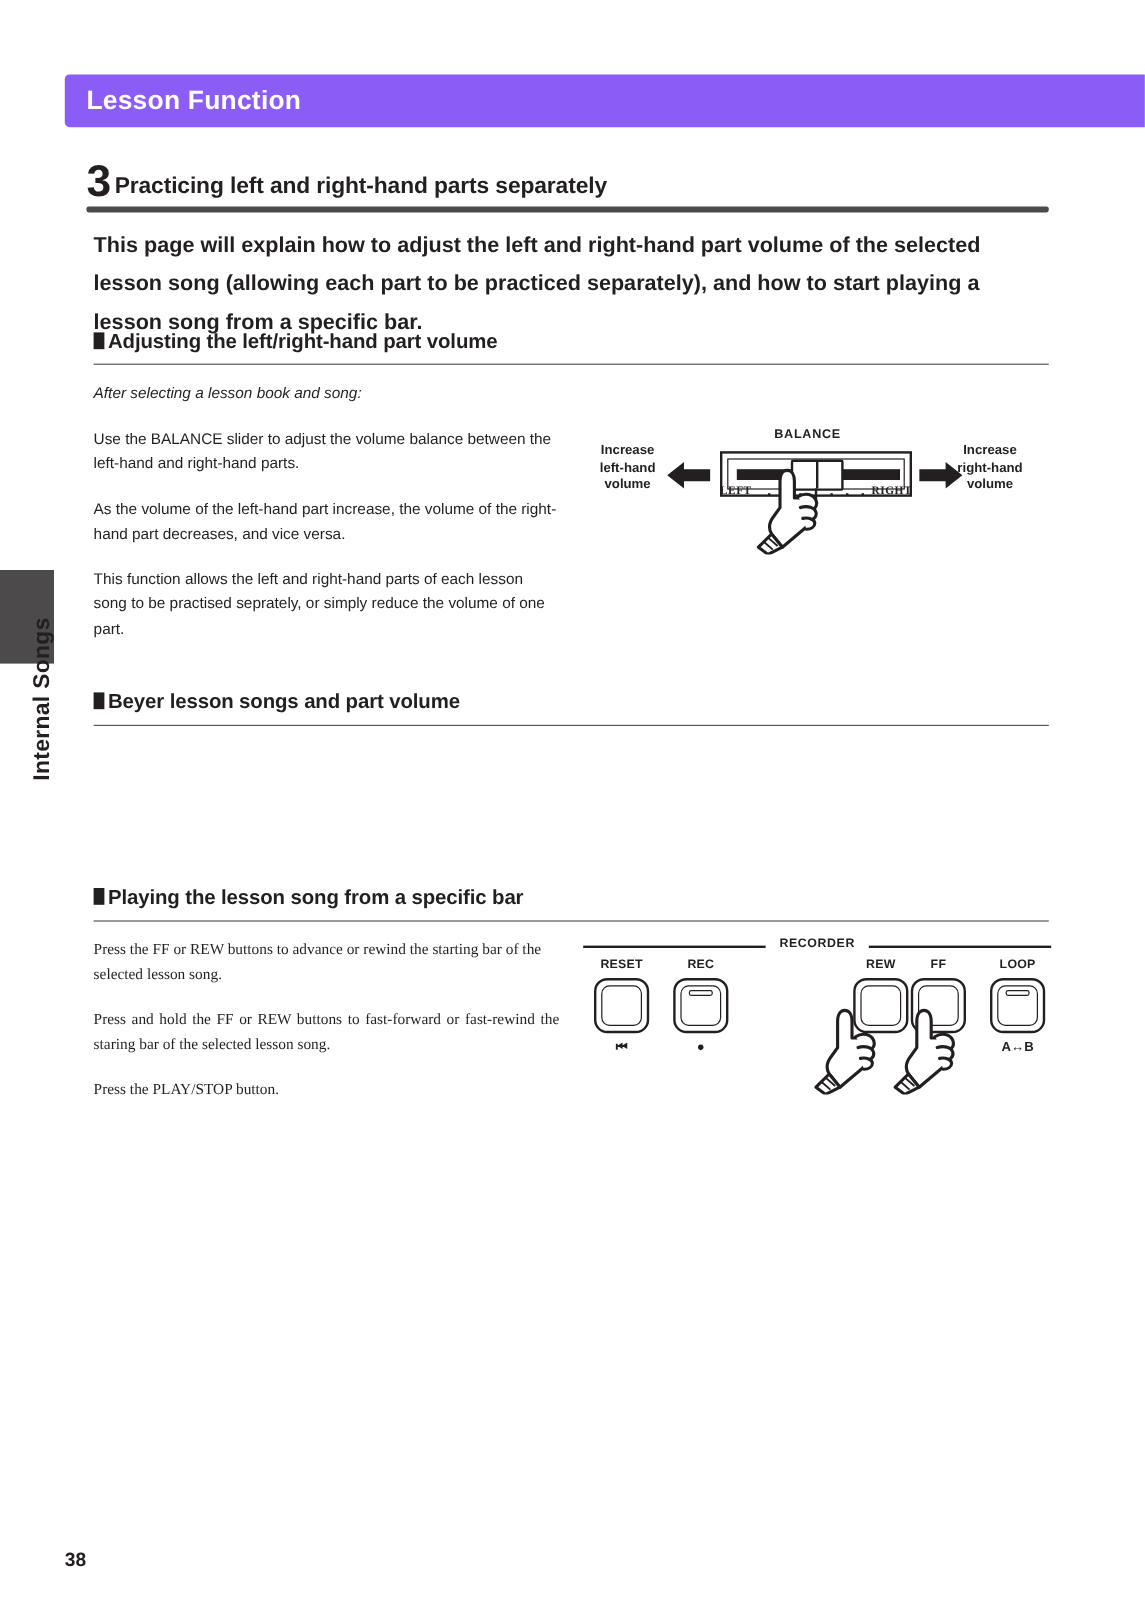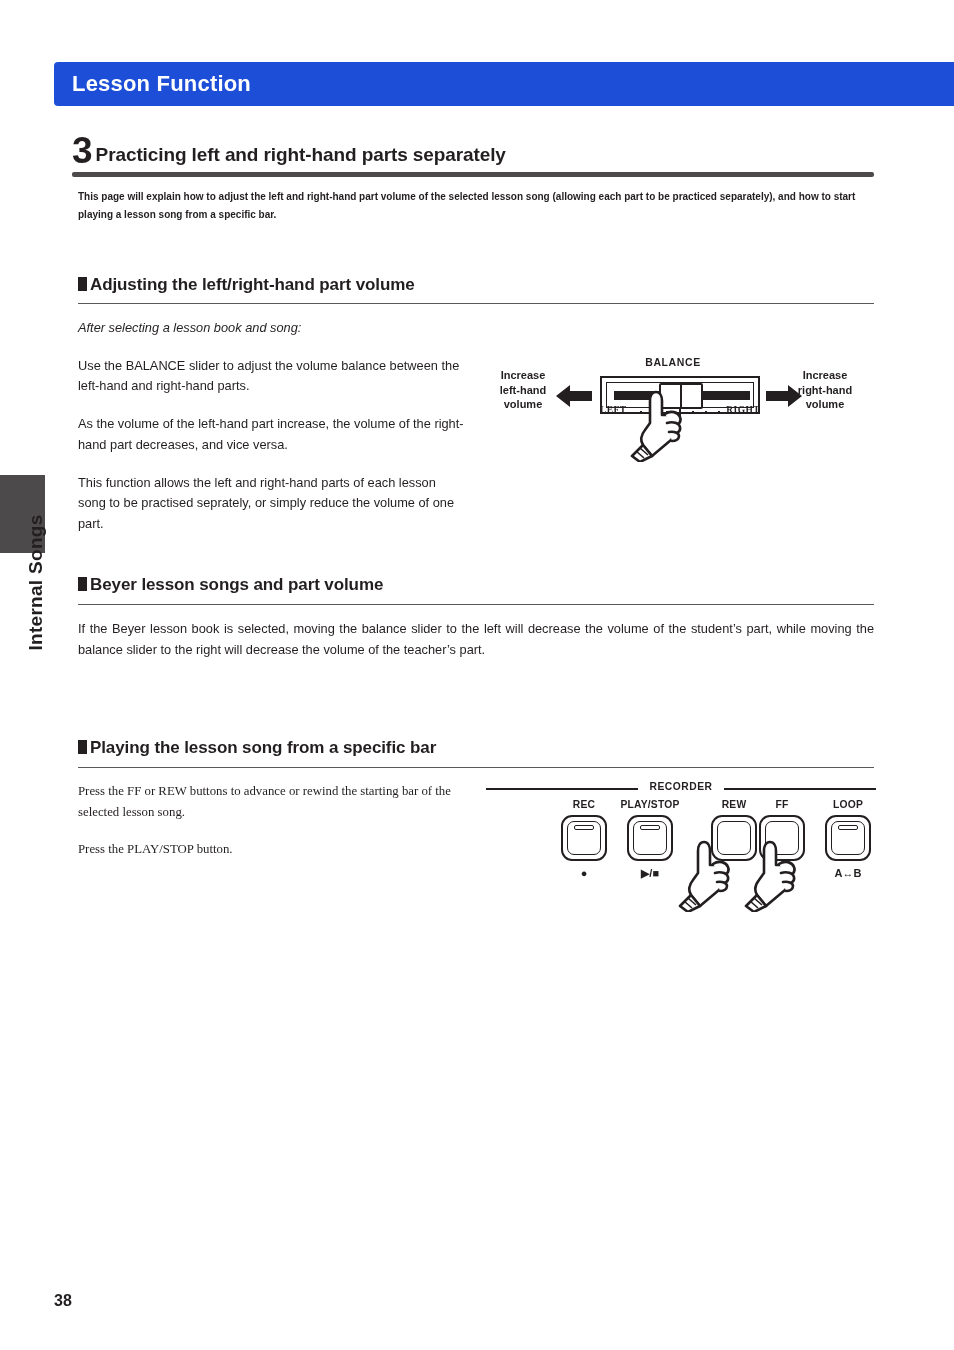--- a/index.html
+++ b/index.html
@@ -42,21 +42,21 @@
     white-space: nowrap;
   }
 
   
   #header-band {
     position: absolute;
     left: 54px;
     top: 62px;
     width: 900px;
     height: 44px;
-    background: #1d4ed8;
+    background: #8b5cf6;
     border-radius: 4px 0 0 4px;
   }
   #header-title {
     position: absolute;
     left: 18px;
     top: 9px;
     font-size: 22px;
     font-weight: bold;
     color: #ffffff;
     letter-spacing: .2px;
@@ -92,21 +92,21 @@
     background: #4d4a4b;
     border-radius: 2px;
   }
 
   
   #intro {
     position: absolute;
     left: 78px;
     top: 188px;
     width: 796px;
-    font-size: 10px;
+    font-size: 18px;
     font-weight: bold;
     line-height: 1.78;
     color: #231f20;
   }
 
   
   .section-head {
     position: absolute;
     left: 78px;
     width: 796px;
@@ -476,57 +476,56 @@
     </svg>
   </div>
 </div>
 
 <div class="section-head" style="top:575px;">
   <span class="sh-marker"></span><span class="sh-text">Beyer lesson songs and part volume</span>
 </div>
 <div class="sh-rule" style="top:604px;"></div>
 
 <div class="wide-text" style="top:618px;">
-  <p class="just">If the Beyer lesson book is selected, moving the balance slider to the left will decrease the volume of the student’s part, while moving the balance slider to the right will decrease the volume of the teacher’s part.</p>
 </div>
 
 <div class="section-head" style="top:738px;">
   <span class="sh-marker"></span><span class="sh-text">Playing the lesson song from a specific bar</span>
 </div>
 <div class="sh-rule" style="top:767px;"></div>
 
 <div class="col-text" style="top:781px;font-family:Liberation Serif, serif;">
   <p>Press the FF or REW buttons to advance or rewind the starting bar of the selected lesson song.</p>
+  <p class="just">Press and hold the FF or REW buttons to fast-forward or fast-rewind the staring bar of the selected lesson song.</p>
   <p>Press the PLAY/STOP button.</p>
 </div>
 
 <div id="fig-recorder">
 
   <div id="rec-bar-left"></div>
   <div id="rec-caption">RECORDER</div>
   <div id="rec-bar-right"></div>
 
+  <div class="rec-btn-cell" style="left:0px;">
+    <span class="rec-label">RESET</span>
+    <div class="rec-key">
+      <div class="rec-key-inner"></div>
+    </div>
+    <span class="rec-glyph">⏮</span>
+  </div>
 
   <div class="rec-btn-cell" style="left:66px;">
     <span class="rec-label">REC</span>
     <div class="rec-key">
       <div class="rec-key-inner"></div>
       <div class="rec-led"></div>
     </div>
     <span class="rec-glyph">●</span>
   </div>
 
-  <div class="rec-btn-cell" style="left:132px;">
-    <span class="rec-label">PLAY/STOP</span>
-    <div class="rec-key">
-      <div class="rec-key-inner"></div>
-      <div class="rec-led"></div>
-    </div>
-    <span class="rec-glyph">▶/■</span>
-  </div>
 
   <div class="rec-btn-cell" style="left:216px;">
     <span class="rec-label">REW</span>
     <div class="rec-key">
       <div class="rec-key-inner"></div>
     </div>
     <span class="rec-glyph"></span>
   </div>
 
   <div class="rec-btn-cell" style="left:264px;">

